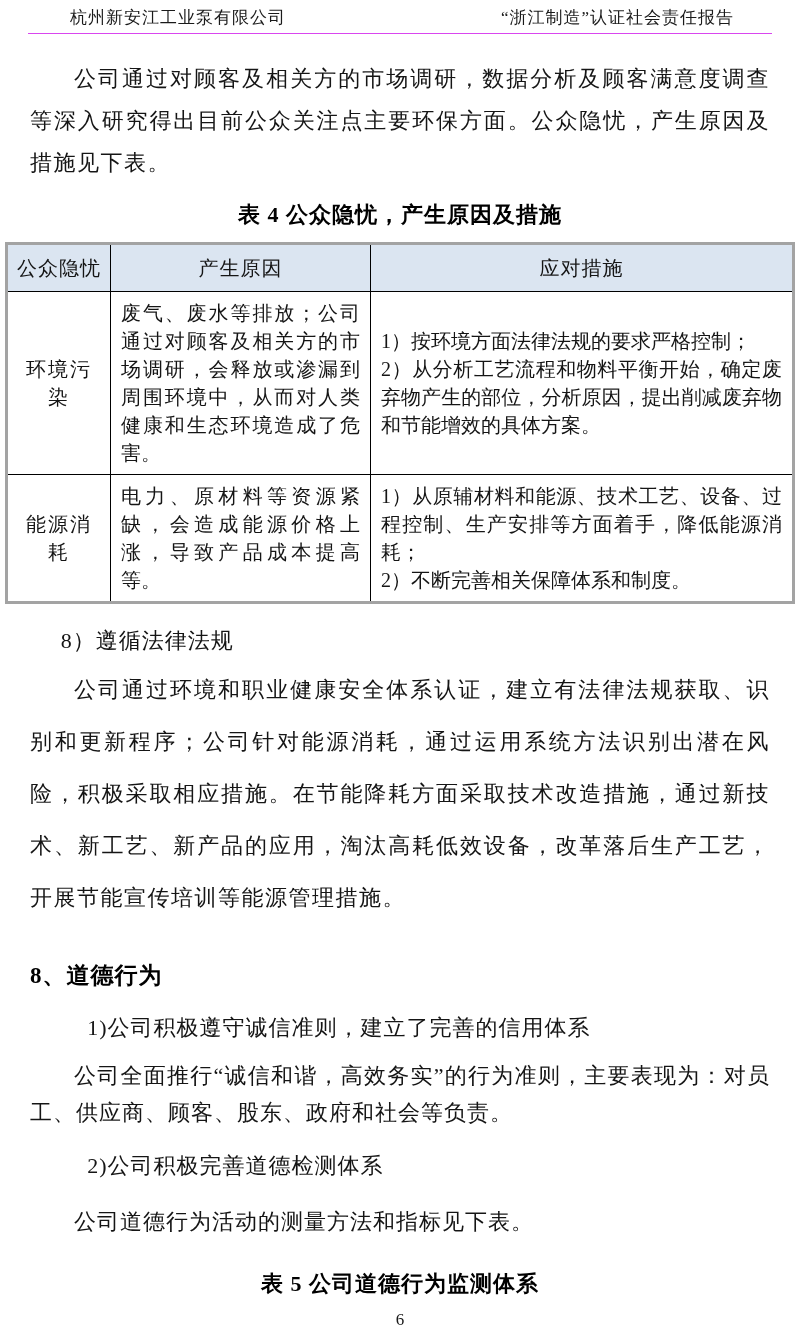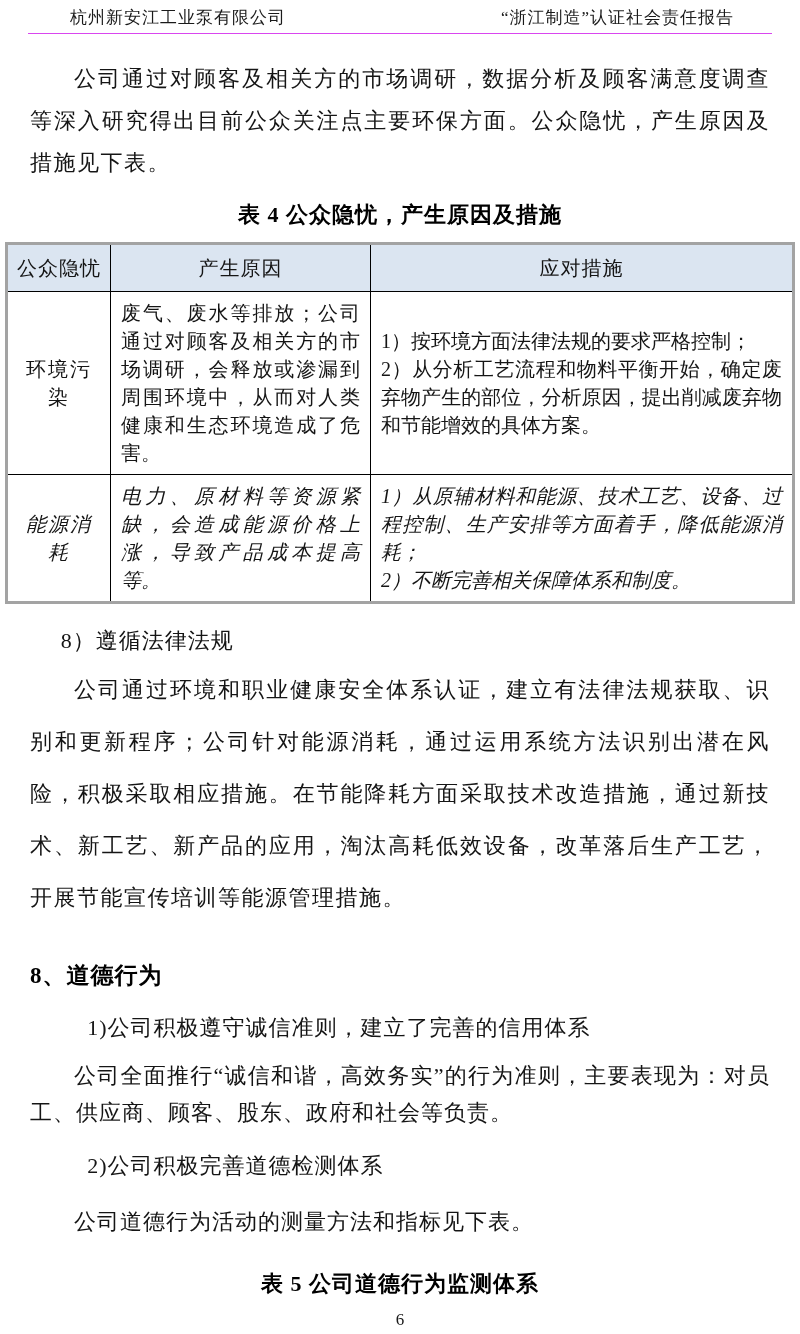--- a/index.html
+++ b/index.html
@@ -77,21 +77,21 @@
     line-height: 28px;
     text-align: justify;
   }
   .concern-table td.col-concern {
     text-align: center;
     letter-spacing: 2px;
     padding: 7px 14px;
   }
   .concern-table td.pre { white-space: pre-line; }
   .row-env td { height: 142px; }
-  .row-energy td { height: 96px; font-style: italic; }
+  .row-energy td { height: 96px; }
 
   
   .sub-item {
     margin: 0 30px;
     font-size: 22px;
     letter-spacing: 1px;
     color: #151515;
     line-height: 30px;
   }
   .mt-law { margin-top: 22px; }

